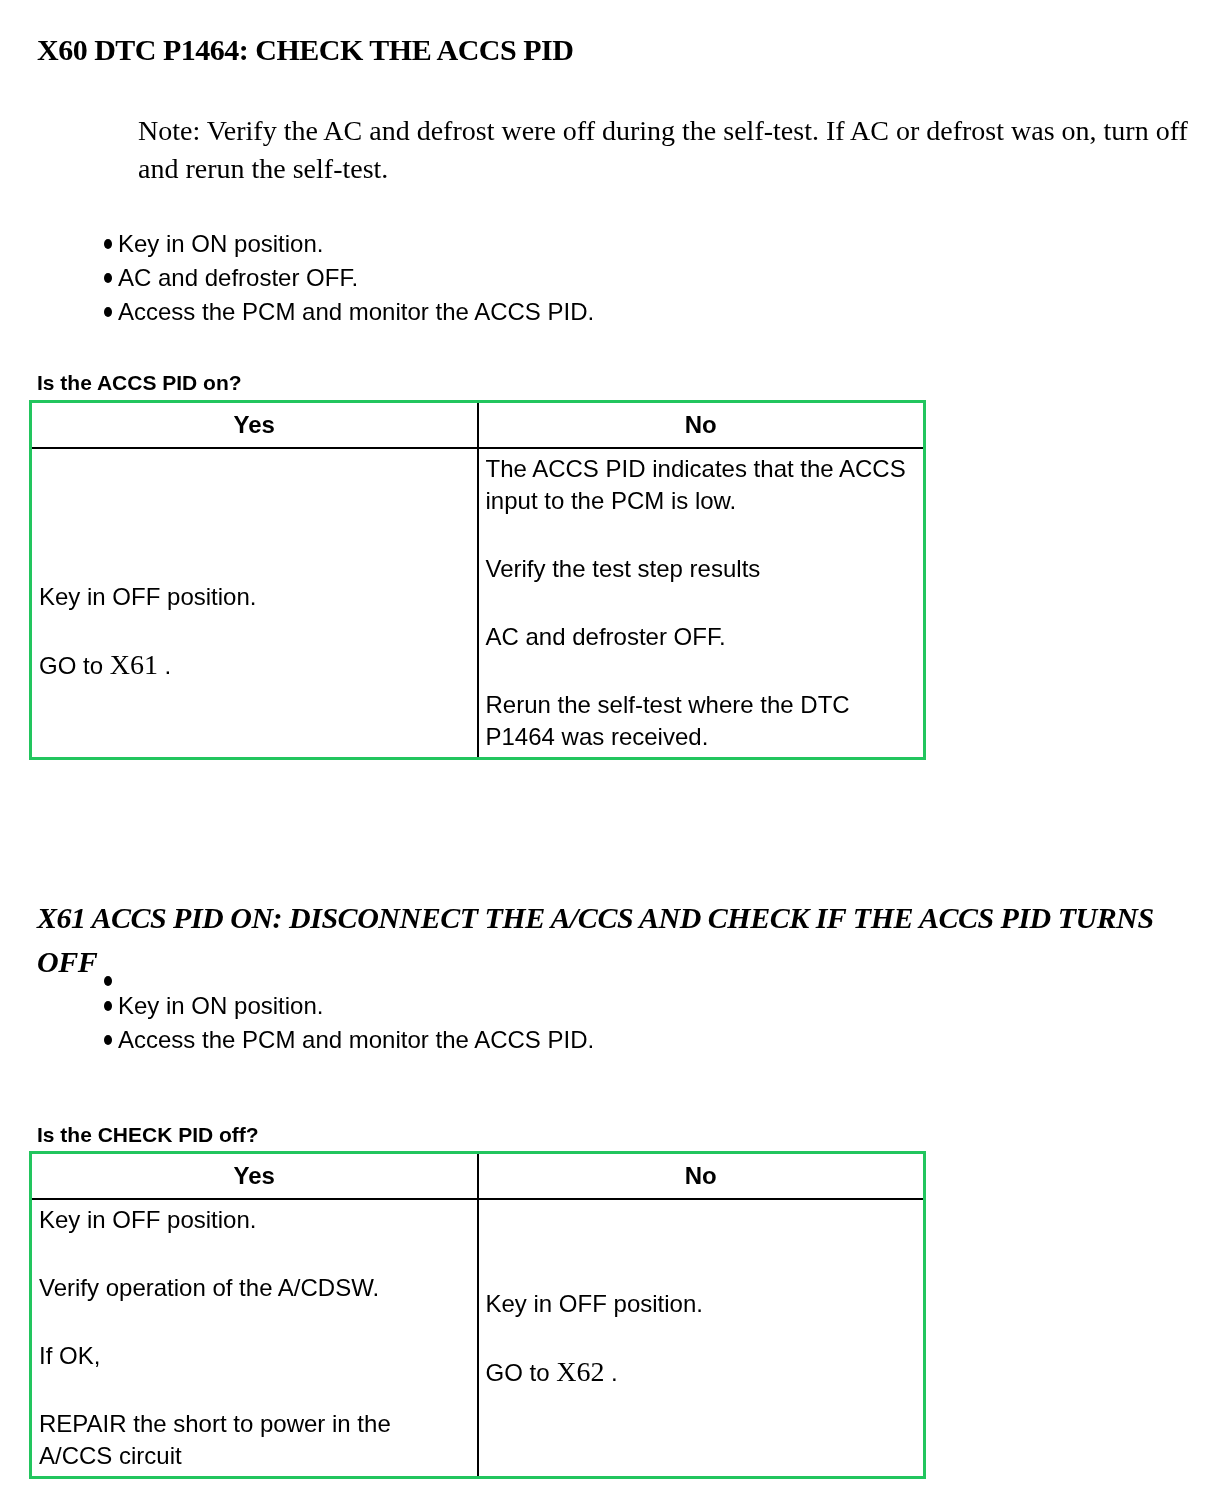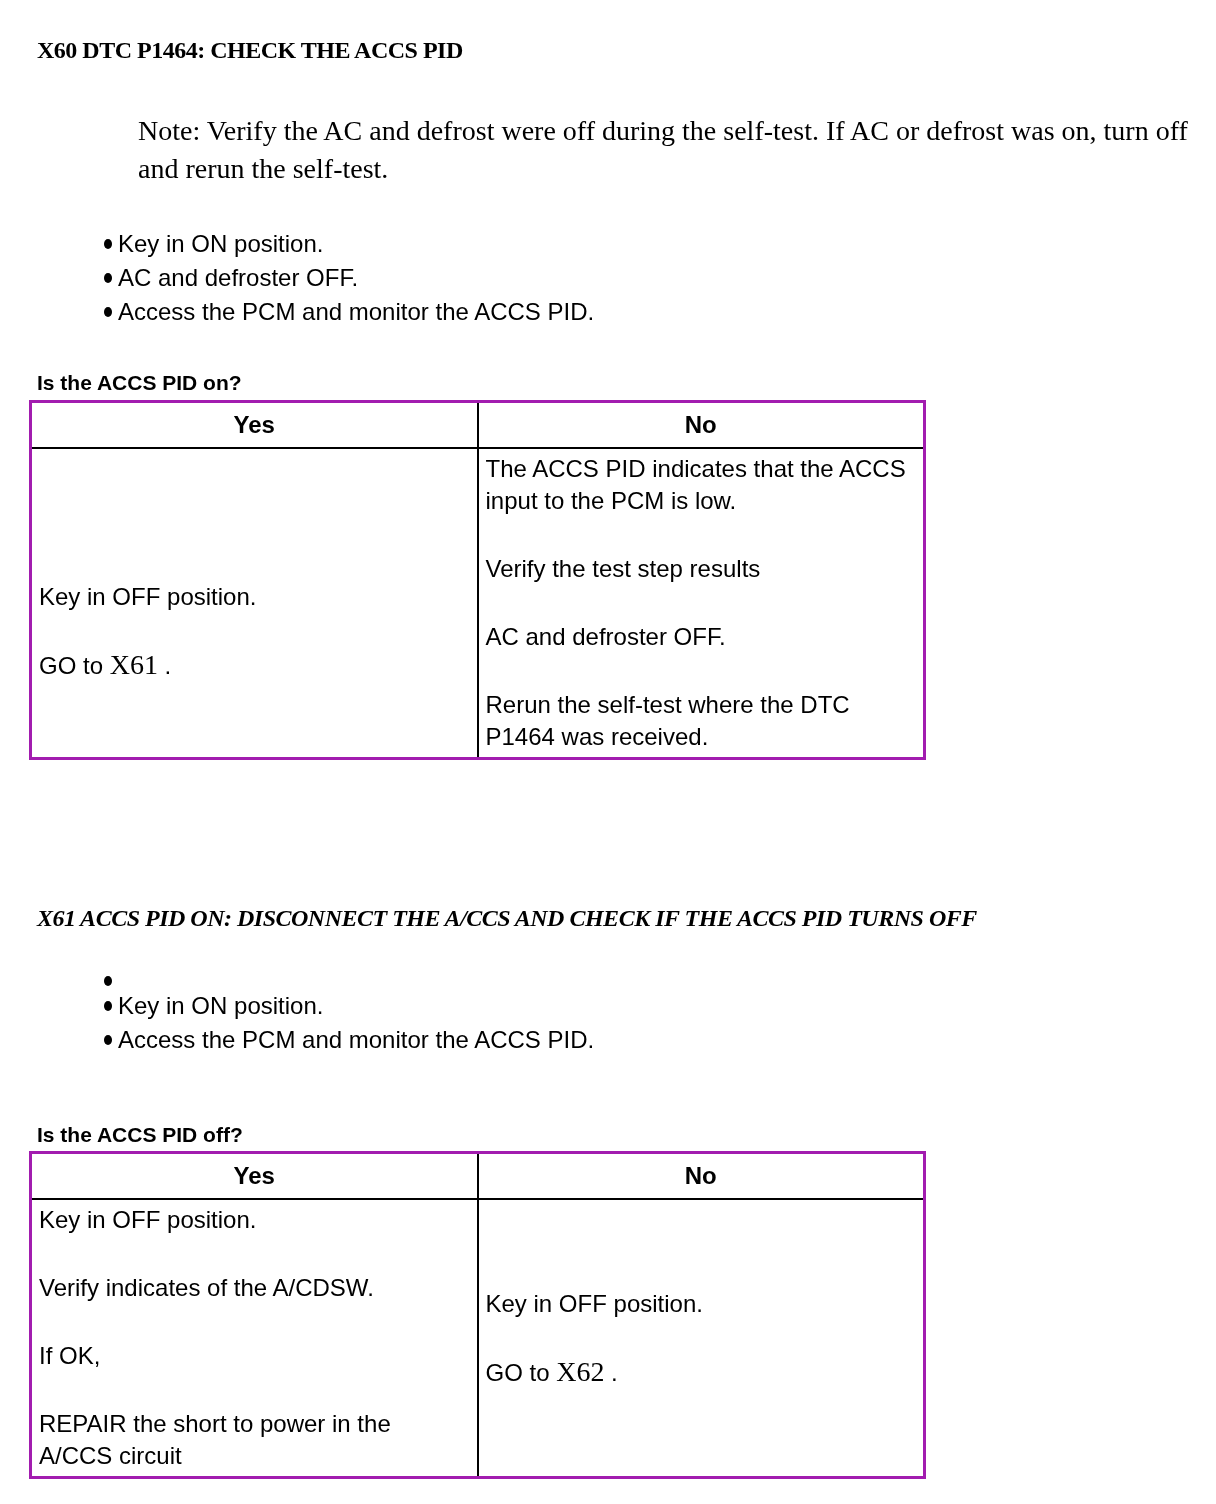--- a/index.html
+++ b/index.html
@@ -13,21 +13,21 @@
     height: 1504px;
     position: relative;
     overflow: hidden;
   }
 
   .h1 {
     position: absolute;
     left: 37px;
     font-family: "Liberation Serif", serif;
     font-weight: bold;
-    font-size: 24px;
+    font-size: 30px;
     line-height: 44px;
     letter-spacing: -0.5px;
     margin: 0;
     width: 1150px;
   }
   .note {
     position: absolute;
     left: 138px;
     top: 112px;
     width: 1060px;
@@ -68,21 +68,21 @@
     font-size: 21px;
     line-height: 28px;
     margin: 0;
   }
 
   table.qa {
     position: absolute;
     left: 29px;
     width: 897px;
     border-collapse: collapse;
-    border: 3px solid #a21caf;
+    border: 3px solid #22c55e;
     font-family: "Liberation Sans", sans-serif;
     font-size: 24px;
   }
   table.qa th {
     font-weight: bold;
     text-align: center;
     height: 44px;
     border: 2px solid #000;
     padding: 0;
     width: 50%;
@@ -156,34 +156,34 @@
   <li>
       <span class="bullet-dot"></span>
       <span>Key in ON position.</span>
     </li>
   <li>
       <span class="bullet-dot"></span>
       <span>Access the PCM and monitor the ACCS PID.</span>
     </li>
 </ul>
 
-<p class="question" style="top:1121px;">Is the ACCS PID off?</p>
+<p class="question" style="top:1121px;">Is the CHECK PID off?</p>
 
 <table class="qa" style="top:1151px; height:320px;">
   <thead>
     <tr>
       <th>Yes</th>
       <th>No</th>
     </tr>
   </thead>
   <tbody>
     <tr>
       <td>
         <p class="cell-p">Key in OFF position.</p>
-        <p class="cell-p">Verify indicates of the A/CDSW.</p>
+        <p class="cell-p">Verify operation of the A/CDSW.</p>
         <p class="cell-p">If OK,</p>
         <p class="cell-p">REPAIR the short to power in the A/CCS circuit</p>
       </td>
       <td>
         <p class="cell-p">Key in OFF position.</p>
         <p class="cell-p"><span>GO to </span><span class="ref">X62</span><span> .</span></p>
       </td>
     </tr>
   </tbody>
 </table>

